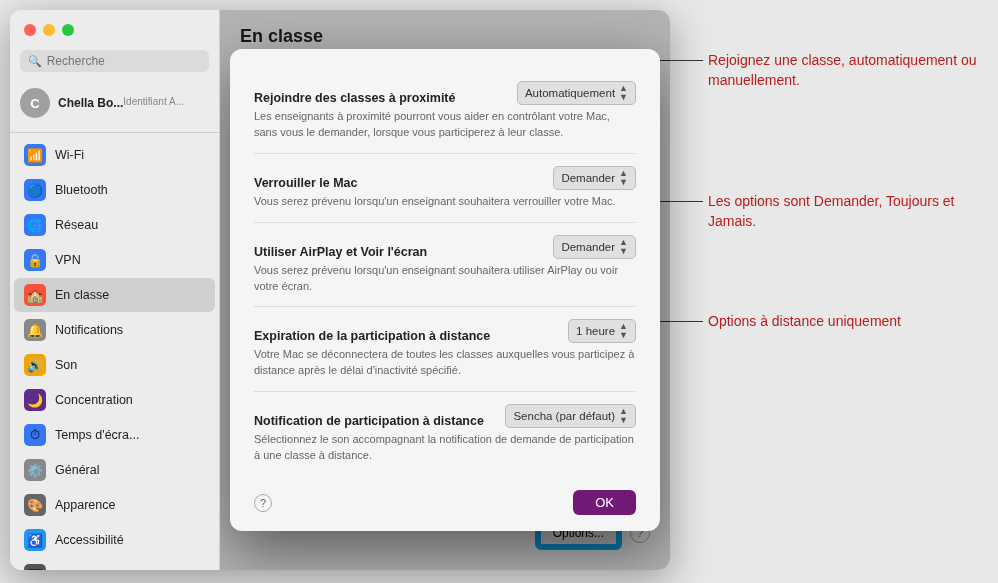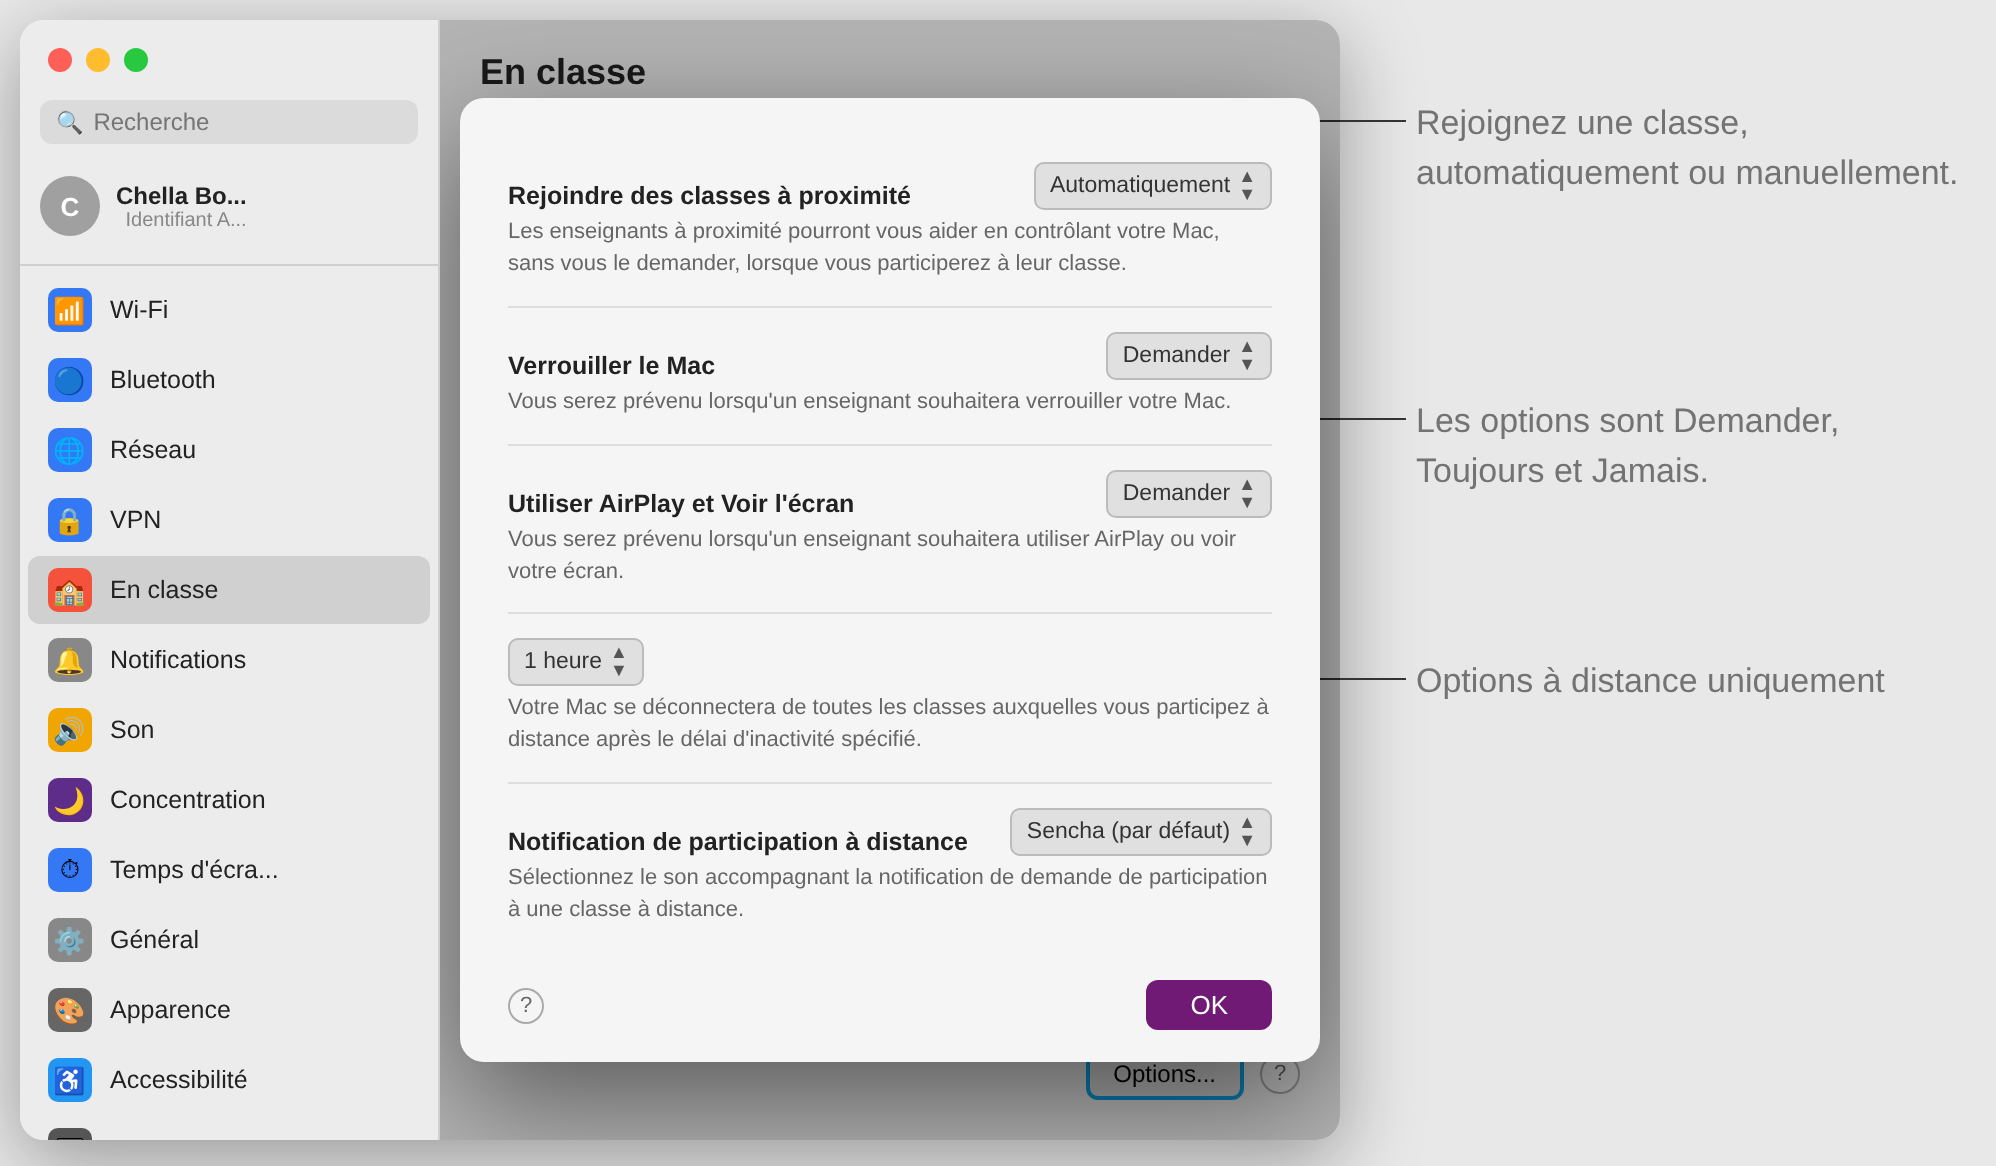--- a/index.html
+++ b/index.html
@@ -88,22 +88,21 @@
       display: flex;
       align-items: center;
       justify-content: center;
       color: white;
       font-size: 13px;
       font-weight: 600;
       flex-shrink: 0;
     }
     .user-info {
       display: flex;
-      flex-direction: column;
-      align-items: flex-end;
+      flex-direction: row;
     }
     .user-name {
       font-size: 12px;
       font-weight: 600;
       color: #222;
     }
     .user-sub {
       font-size: 10px;
       color: #888;
     }
@@ -314,22 +313,22 @@
     }
 
     .annotation {
       display: flex;
       align-items: flex-start;
       margin-bottom: 60px;
       position: relative;
     }
 
     .annotation-text {
-      font-size: 17px;
-      color: #737373;
+      font-size: 14px;
+      color: #b91c1c;
       line-height: 1.45;
       text-align: right;
     }
   </style>
 </head>
 <body>
 
 <div class="main-window">
 
   <div class="sidebar">
@@ -456,21 +455,21 @@
         <span class="content-list-item-label"> </span>
         <span class="chevron-right">›</span>
       </div>
       <div class="content-list-item">
         <span class="content-list-item-label"> </span>
         <span class="chevron-right">›</span>
       </div>
     </div>
 
     <div style="position:absolute; bottom:20px; right:20px; display:flex; gap:8px; align-items:center;">
-      <button style="background:#e0e0e0; border:2px solid #0ea5e9; border-radius:6px; padding:4px 12px; font-size:12px; cursor:pointer;">Options...</button>
+      <button style="background:#e0e0e0; border:6px solid #0ea5e9; border-radius:6px; padding:4px 12px; font-size:12px; cursor:pointer;">Options...</button>
       <button class="help-button" style="width:20px;height:20px;">?</button>
     </div>
 
     <div class="dialog-overlay">
       <div class="dialog">
         <div class="dialog-section">
 
         <div class="dialog-row">
       <div class="dialog-row-header">
         <span class="dialog-row-title">Rejoindre des classes à proximité</span>
@@ -496,20 +495,21 @@
         <span class="dialog-row-title">Utiliser AirPlay et Voir l'écran</span>
         <div class="dialog-row-control">
           <span>Demander</span>
           <span style="font-size:9px; color:#555; display:flex; flex-direction:column; line-height:1;">▲<br>▼</span>
         </div>
       </div>
       <div class="dialog-row-description">Vous serez prévenu lorsqu'un enseignant souhaitera utiliser AirPlay ou voir votre écran.</div>
     </div>
             <div class="dialog-row">
       <div class="dialog-row-header">
+        <span class="dialog-row-title">Expiration de la participation à distance</span>
         <div class="dialog-row-control">
           <span>1 heure</span>
           <span style="font-size:9px; color:#555; display:flex; flex-direction:column; line-height:1;">▲<br>▼</span>
         </div>
       </div>
       <div class="dialog-row-description">Votre Mac se déconnectera de toutes les classes auxquelles vous participez à distance après le délai d'inactivité spécifié.</div>
     </div>
             <div class="dialog-row">
       <div class="dialog-row-header">
         <span class="dialog-row-title">Notification de participation à distance</span>

